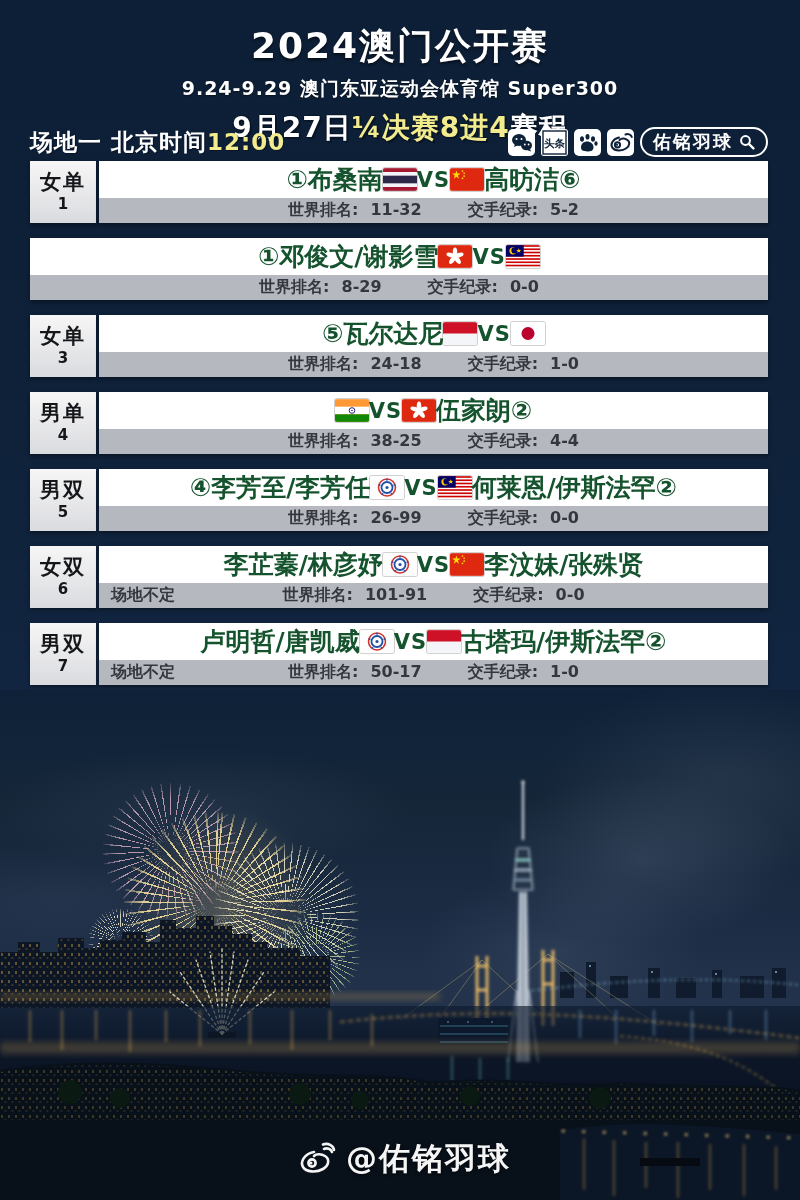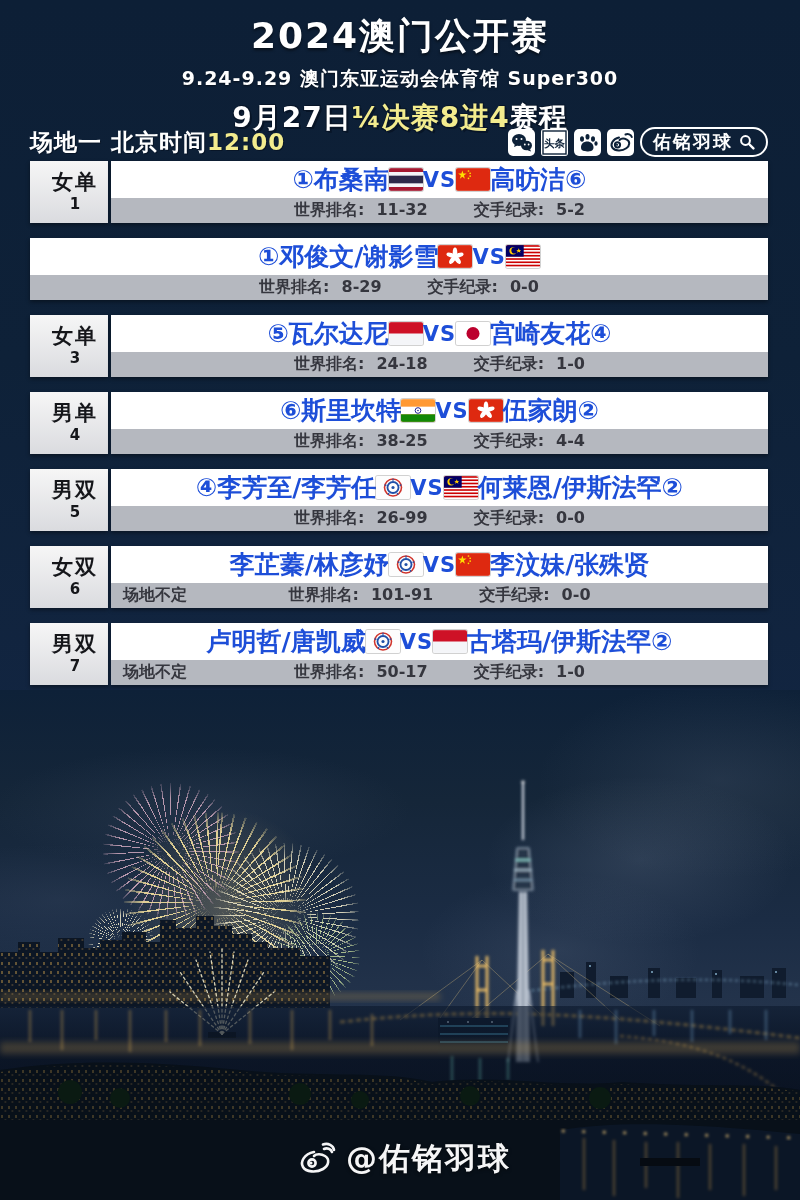--- a/index.html
+++ b/index.html
@@ -1,21 +1,21 @@
 <!DOCTYPE html>
 <html><head>
 <meta charset="utf-8">
 <style>
   html,body{margin:0;padding:0;background:#1a1a1a;}
   .poster{position:relative;width:800px;height:1200px;margin:0 auto;overflow:hidden;
     background:linear-gradient(180deg,#0d1f36 0%,#0e2138 30%,#122541 60%,#13253f 100%);
     font-family:"DejaVu Sans",sans-serif;-webkit-font-smoothing:antialiased;}
   
   .hdr{position:absolute;top:0;left:0;width:100%;text-align:center;color:#fff;}
-  .hdr .title{margin-top:12px;font-size:36px;font-weight:bold;letter-spacing:2px;
+  .hdr .title{margin-top:22px;font-size:36px;font-weight:bold;letter-spacing:2px;
     text-shadow:0 2px 3px rgba(0,0,0,.55);}
   .hdr .subtitle{margin-top:5px;font-size:19px;font-weight:bold;letter-spacing:1px;
     text-shadow:0 1px 2px rgba(0,0,0,.5);}
   .hdr .schedule{margin-top:7px;font-size:28px;font-weight:bold;letter-spacing:1px;
     text-shadow:2px 2px 0 #081527,-1px 1px 0 #081527,1px -1px 0 #081527;}
   .hdr .hl{color:#f3ec8e;}
   
   .infobar{position:absolute;top:127px;left:30px;width:738px;height:30px;
     display:flex;align-items:center;justify-content:space-between;}
   .venue-time{font-size:23px;font-weight:bold;color:#fff;letter-spacing:1px;
@@ -26,26 +26,26 @@
   .app-icon svg{width:27px;height:27px;display:block;}
   .brand-pill{display:flex;align-items:center;gap:6px;border:2.5px solid #fff;
     border-radius:16px;height:26px;padding:0 11px;color:#fff;font-size:18px;
     font-weight:bold;letter-spacing:2px;}
   .brand-pill svg{width:16px;height:16px;}
   
   .rows{position:absolute;top:161px;left:30px;width:738px;}
   .row{display:flex;height:62px;margin-bottom:15px;}
   .cat{width:66px;margin-right:3px;background:linear-gradient(180deg,#f6f6f6,#dadbdf);
     display:flex;flex-direction:column;align-items:center;justify-content:center;
-    color:#15161a;box-shadow:0 2px 4px rgba(0,0,0,.4);padding-left:12px;}
+    color:#15161a;box-shadow:0 2px 4px rgba(0,0,0,.4);}
   .cat-name{font-size:21px;font-weight:bold;letter-spacing:2px;line-height:1.1;}
   .cat-num{font-size:15px;font-weight:bold;line-height:1.2;}
   .main{flex:1;display:flex;flex-direction:column;box-shadow:0 2px 4px rgba(0,0,0,.4);}
   .match{height:37px;background:#fff;display:flex;align-items:center;justify-content:center;
-    font-size:25px;font-weight:bold;color:#1d4ed8;white-space:nowrap;}
+    font-size:25px;font-weight:bold;color:#14532d;white-space:nowrap;}
   .vs{font-size:21px;font-weight:bold;letter-spacing:1px;}
   .flag{width:34px;height:23px;display:inline-block;border-radius:2px;overflow:hidden;
     box-shadow:0 0 0 1px rgba(0,0,0,.18);background:#fff;}
   .flag svg{width:34px;height:23px;display:block;}
   .stats{height:25px;background:#b5b8bf;position:relative;display:flex;align-items:center;
     justify-content:center;gap:46px;font-size:16px;font-weight:bold;color:#35363e;}
   .stat{display:flex;gap:12px;white-space:nowrap;}
   .note{position:absolute;left:12px;top:0;height:25px;display:flex;align-items:center;
     font-size:16px;font-weight:bold;color:#35363e;}
   
@@ -271,21 +271,20 @@
                 <rect width="24" height="8" fill="#ce1126"></rect>
               </svg>
             </span>
           <span class="vs">VS</span>
           <span class="flag f2">
               <svg viewBox="0 0 24 16">
                 <rect width="24" height="16" fill="#fff"></rect>
                 <circle cx="12" cy="8" r="4.6" fill="#bc002d"></circle>
               </svg>
             </span>
-          <span class="p2">宫崎友花④</span>
         </div>
         <div class="stats">
 
           <span class="stat">
               <span class="rl">世界排名:</span>
               <span class="rv">24-18</span>
             </span>
           <span class="stat">
               <span class="hl2">交手纪录:</span>
               <span class="hv">1-0</span>
@@ -294,21 +293,20 @@
       </div>
     </div>
 
     <div class="row">
       <div class="cat">
         <div class="cat-name">男单</div>
         <div class="cat-num">4</div>
       </div>
       <div class="main">
         <div class="match">
-          <span class="p1">⑥斯里坎特</span>
           <span class="flag f1">
               <svg viewBox="0 0 24 16">
                 <rect width="24" height="16" fill="#f93"></rect>
                 <rect y="5.3" width="24" height="5.4" fill="#fff"></rect>
                 <rect y="10.7" width="24" height="5.3" fill="#128807"></rect>
                 <circle cx="12" cy="8" r="2" fill="none" stroke="#000080" stroke-width="0.6"></circle>
                 <circle cx="12" cy="8" r="0.5" fill="#000080"></circle>
               </svg>
             </span>
           <span class="vs">VS</span>

